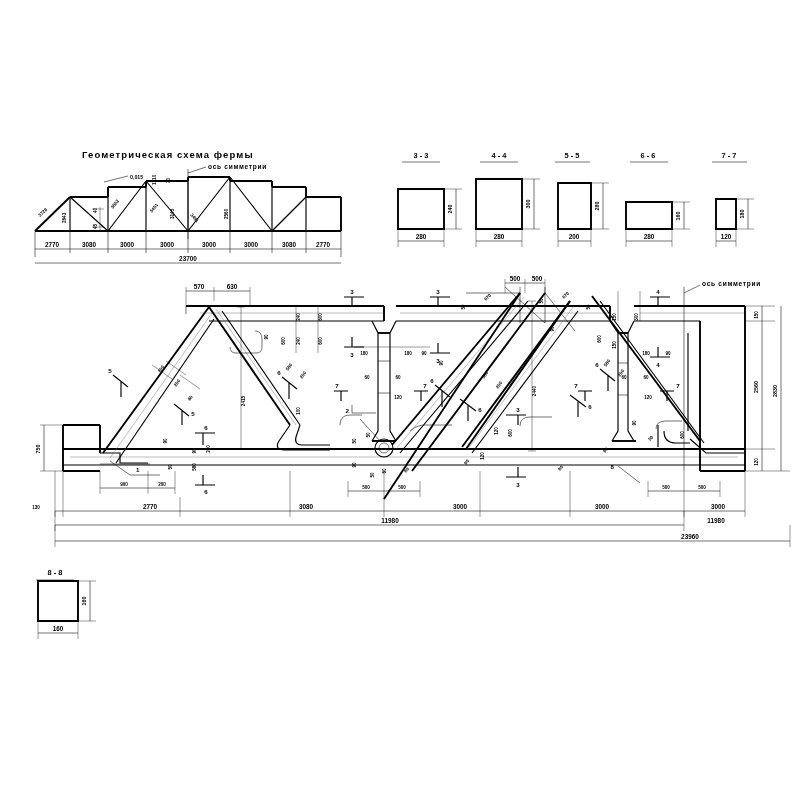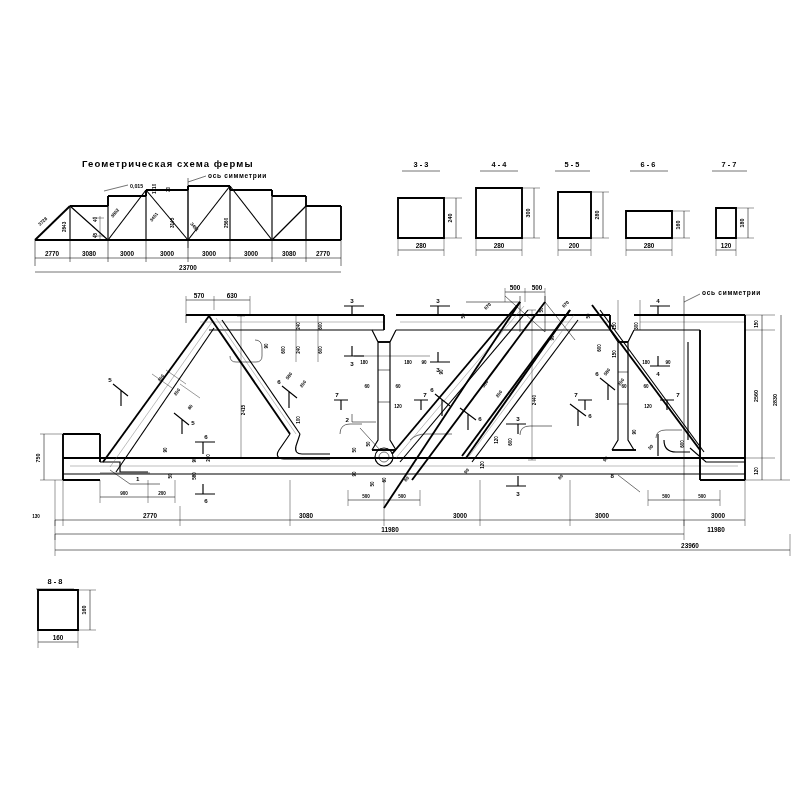--- a/index.html
+++ b/index.html
@@ -1,18 +1,18 @@
 <!DOCTYPE html>
 <html><head>
 <meta charset="utf-8">
 <style>
   html,body{margin:0;padding:0;background:#ffffff;}
   body{width:800px;height:800px;position:relative;overflow:hidden;
        font-family:"Liberation Sans",sans-serif;color:#000;}
-  #sheet{position:absolute;left:0;top:10px;width:800px;height:604px;}
+  #sheet{position:absolute;left:0;top:1px;width:800px;height:604px;}
   svg{display:block;}
   .t{font-family:"Liberation Sans",sans-serif;fill:#000;}
   .ttl{font-size:9.5px;font-weight:bold;letter-spacing:1.1px;}
   .sub{font-size:6.6px;font-weight:bold;letter-spacing:.7px;}
   .dim{font-size:6.4px;font-weight:bold;}
   .dimS{font-size:5.3px;font-weight:bold;}
   .dimXS{font-size:4.6px;font-weight:bold;}
   .sec{font-size:7.4px;font-weight:bold;}
   .secS{font-size:6.2px;font-weight:bold;}
   .thk{stroke:#000;stroke-width:1.9;fill:none;}

